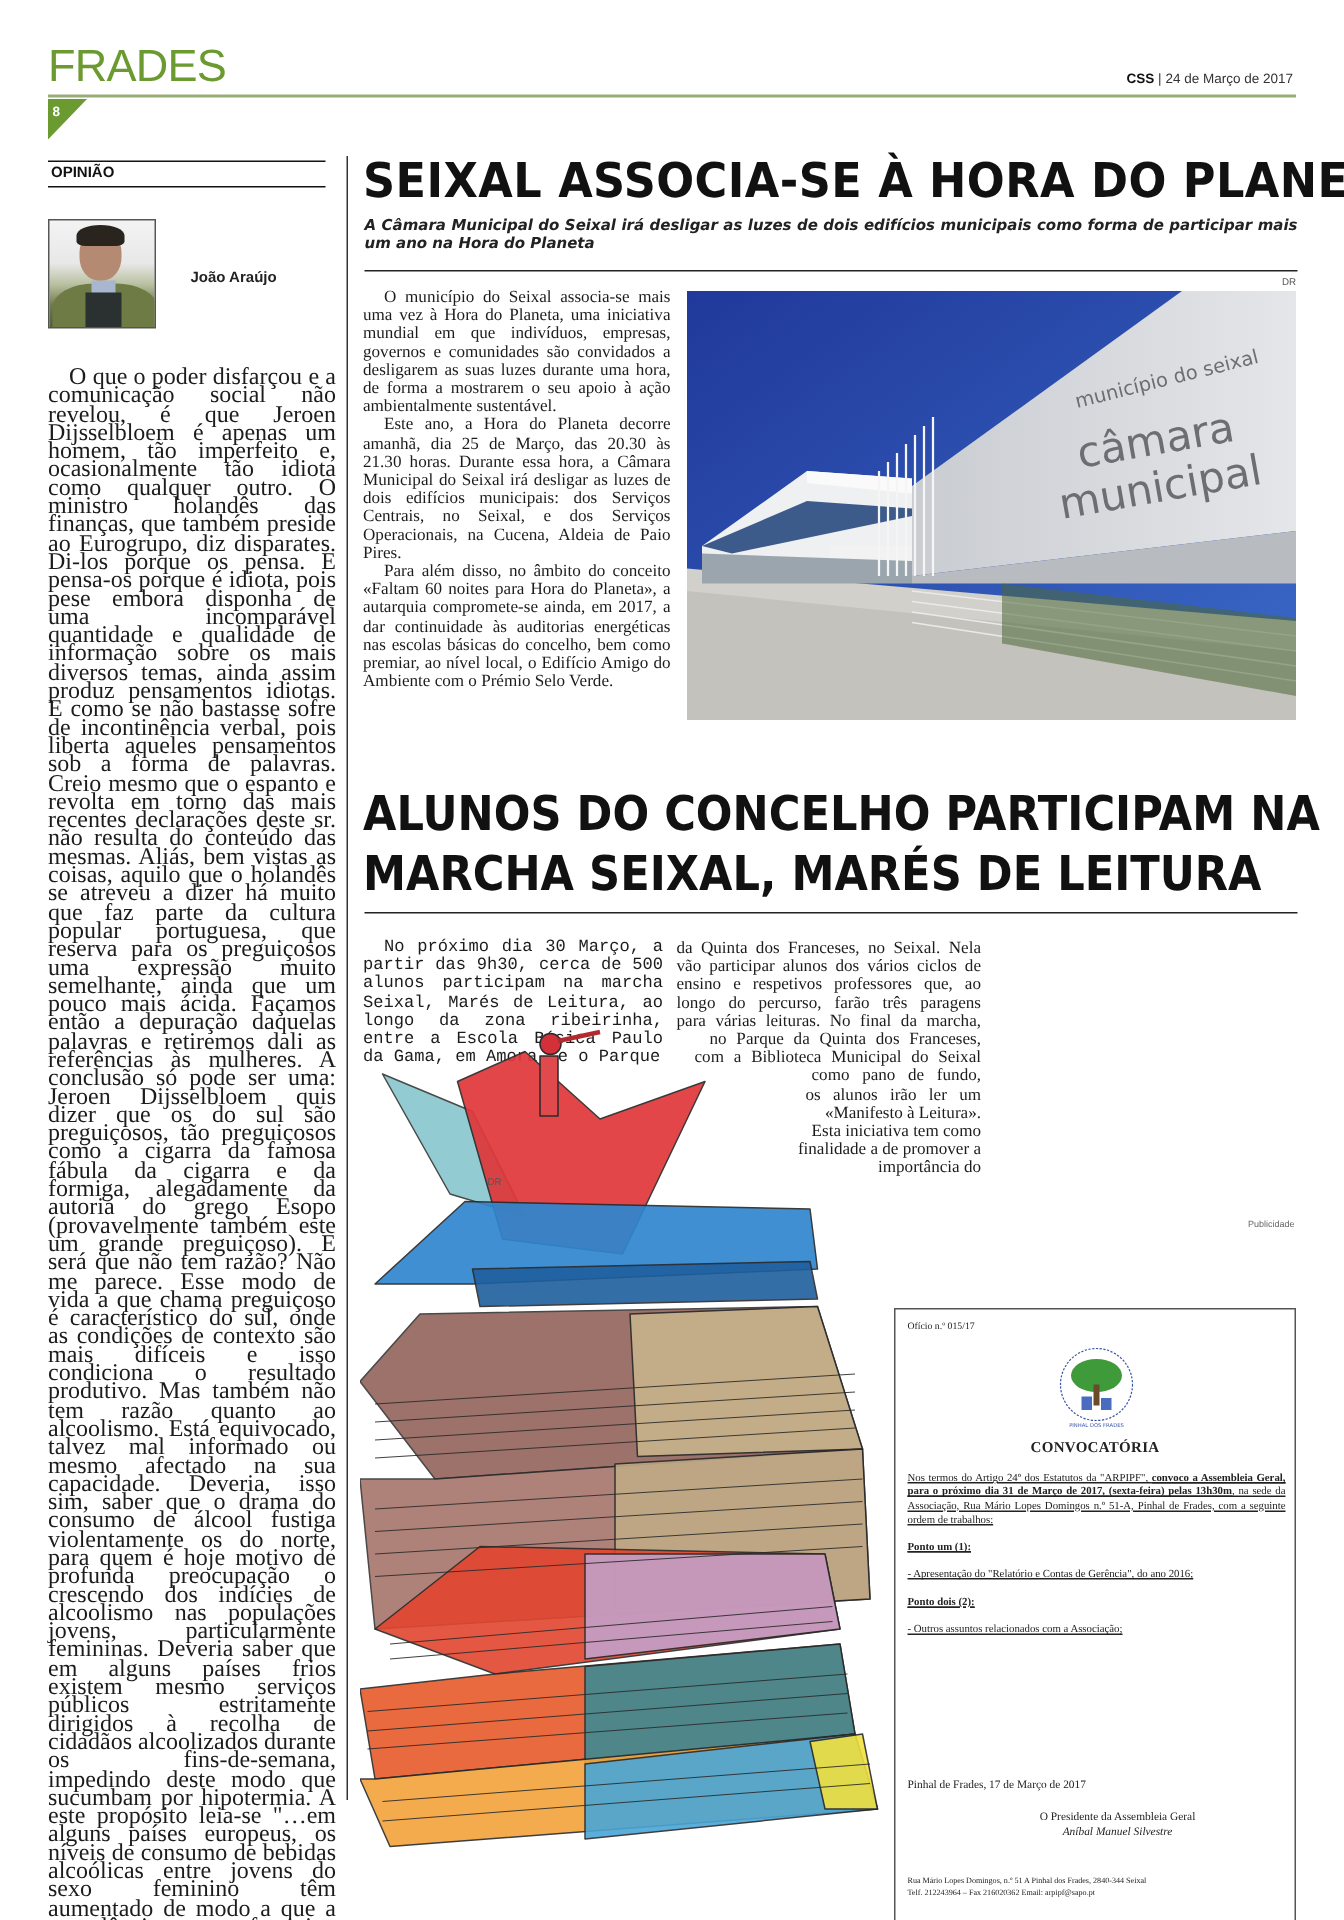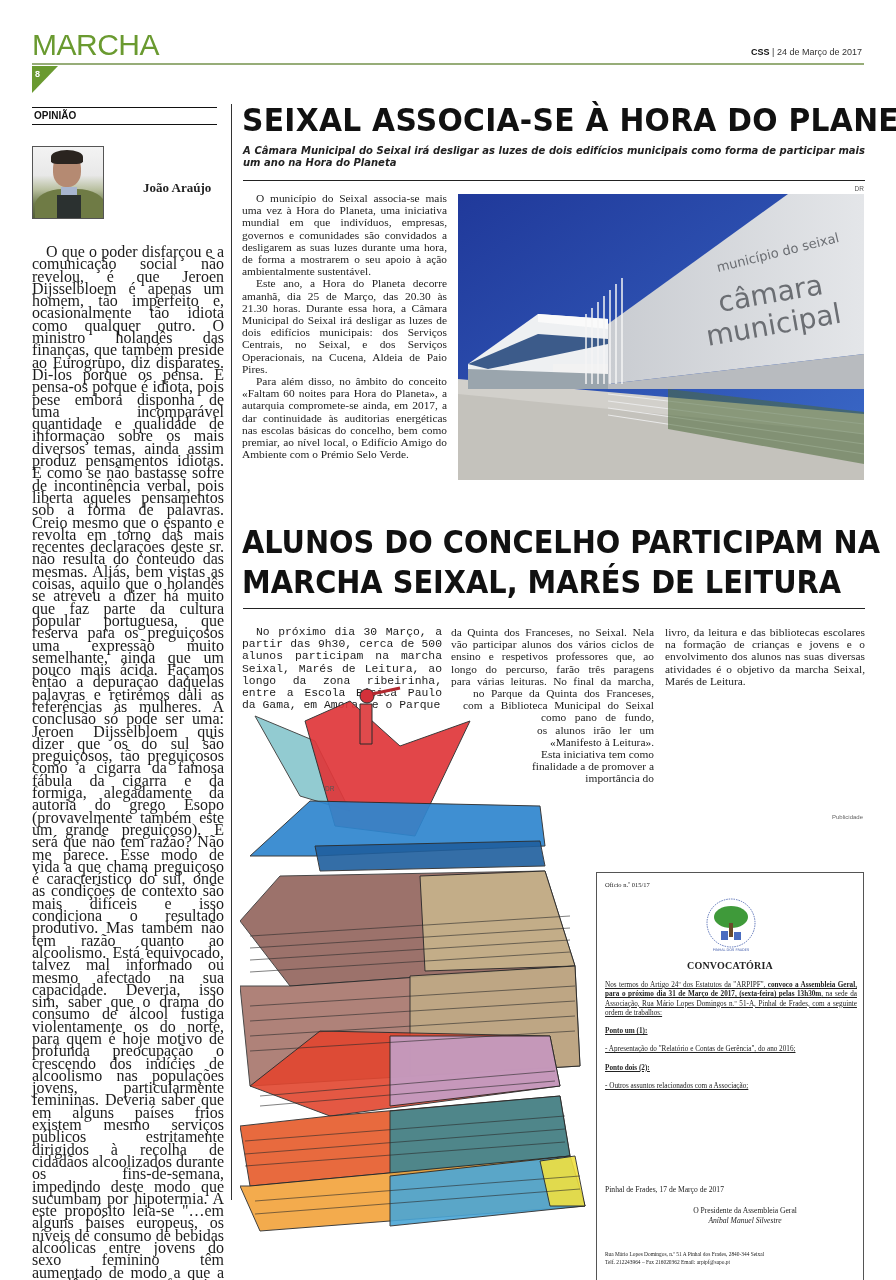--- a/index.html
+++ b/index.html
@@ -18,21 +18,21 @@
   
   .op-rule-top { position: absolute; left: 32px; top: 107px; width: 185px; height: 1px; background: #111; }
   .op-label { position: absolute; left: 34px; top: 110px; font-family: "Liberation Sans", sans-serif; font-size: 10px; font-weight: bold; color: #111; }
   .op-rule-bottom { position: absolute; left: 32px; top: 124px; width: 185px; height: 1px; background: #111; }
   .author-photo { position: absolute; left: 32px; top: 146px; width: 72px; height: 73px; border: 1px solid #555; background: linear-gradient(180deg, #f3f3f3 0%, #e8e8e8 40%, #b9c0a0 60%, #6d7a4c 80%, #525e37 100%); overflow: hidden; }
   .author-photo .head { position: absolute; left: 20px; top: 6px; width: 28px; height: 34px; border-radius: 45% 45% 45% 45%; background: #b58a72; }
   .author-photo .hair { position: absolute; left: 18px; top: 3px; width: 32px; height: 14px; border-radius: 50% 50% 20% 20%; background: #2a241f; }
   .author-photo .body { position: absolute; left: 2px; top: 42px; width: 70px; height: 40px; border-radius: 40% 40% 0 0; background: #6f7b45; }
   .author-photo .shirt { position: absolute; left: 28px; top: 40px; width: 16px; height: 12px; background: #a8b6cf; }
   .author-photo .sweater { position: absolute; left: 24px; top: 48px; width: 24px; height: 30px; background: #2b3130; }
-  .author-name { position: absolute; left: 127px; top: 180px; font-family: Liberation Serif, serif; font-size: 13px; font-weight: bold; color: #222; margin-left: 16px; }
+  .author-name { position: absolute; left: 127px; top: 180px; font-family: Liberation Sans, sans-serif; font-size: 10px; font-weight: bold; color: #222; }
   .op-text { position: absolute; left: 32px; top: 246px; width: 192px; font-family: Liberation Serif, serif; font-size: 16px; line-height: 12.3px; text-align: justify; color: #1c1c1c; hyphens: manual; }
   .op-text p { text-indent: 14px; }
   .vrule { position: absolute; left: 231px; top: 104px; width: 1px; height: 1096px; background: #333; }
 
   
   .a1-title { position: absolute; left: 242px; top: 102px; width: 626px; font-family: "DejaVu Sans", sans-serif; font-weight: bold; font-size: 32px; transform: scaleX(0.93); transform-origin: left top; letter-spacing: 0.3px; color: #111; white-space: nowrap; line-height: 1.15; }
   .a1-lede { position: absolute; left: 243px; top: 145px; width: 622px; font-family: "DejaVu Sans", sans-serif; font-style: italic; font-weight: bold; font-size: 10px; line-height: 12px; color: #222; text-align: justify; }
   .a1-rule { position: absolute; left: 243px; top: 180px; width: 622px; height: 1px; background: #222; }
   .a1-credit { position: absolute; right: 32px; top: 185px; font-family: "Liberation Sans", sans-serif; font-size: 6.5px; color: #555; }
   .a1-text { position: absolute; left: 242px; top: 192px; width: 205px; font-family: "Liberation Serif", serif; font-size: 11.4px; line-height: 12.2px; text-align: justify; color: #1c1c1c; }
@@ -60,21 +60,21 @@
   .ad-body p { margin-bottom: 9px; }
   .ad-body .u { text-decoration: underline; font-weight: bold; }
   .ad-date { position: absolute; left: 8px; top: 312px; font-size: 7.6px; }
   .ad-signer-title { position: absolute; left: 0; width: 100%; top: 333px; text-align: center; font-size: 7.6px; padding-left: 30px; }
   .ad-signer-name { position: absolute; left: 0; width: 100%; top: 343px; text-align: center; font-size: 7.6px; font-style: italic; padding-left: 30px; }
   .ad-address { position: absolute; left: 8px; top: 377px; font-size: 5.4px; line-height: 8px; }
 </style>
 </head>
 <body>
 
-<div class="section-title">MARCHA</div>
+<div class="section-title">FRADES</div>
 <div class="edition"><b>CSS</b> <span>|</span> <span>24 de Março de 2017</span></div>
 <div class="header-rule"></div>
 <div class="page-tab">
   <svg width="26" height="27" viewBox="0 0 26 27">
       <polygon points="0,0 26,0 0,27" fill="#6a9a30"></polygon>
     </svg>
   <span class="page-num">8</span>
 </div>
 
 <div class="op-rule-top"></div>
@@ -169,21 +169,20 @@
   <div style="padding-left:22px;text-align:justify;text-align-last:justify">no Parque da Quinta dos Franceses,</div>
   <div style="padding-left:12px;text-align:justify;text-align-last:justify">com a Biblioteca Municipal do Seixal</div>
   <div style="padding-left:90px;text-align:justify;text-align-last:justify">como pano de fundo,</div>
   <div style="padding-left:86px;text-align:justify;text-align-last:justify">os alunos irão ler um</div>
   <div style="padding-left:80px">«Manifesto à Leitura».</div>
   <div style="padding-left:80px">Esta iniciativa tem como</div>
   <div style="padding-left:70px">finalidade a de promover a</div>
   <div style="padding-left:100px">importância do</div>
 </div>
 <div class="a2-col3">
-  <p>livro, da leitura e das bibliotecas escolares na formação de crianças e jovens e o envolvimento dos alunos nas suas diversas atividades é o objetivo da marcha Seixal, Marés de Leitura.</p>
 </div>
 
 <div class="illustration">
   <svg width="350" height="556" viewBox="0 0 350 556">
     <g stroke="#2a2a2a" stroke-width="1" stroke-linejoin="round">
 
       <polygon points="15,30 75,55 110,125 60,110" fill="#7fc3c9" opacity="0.85"></polygon>
       <polygon points="65,35 110,15 160,60 230,35 175,150 95,140" fill="#e0373a" opacity="0.92"></polygon>
       <circle cx="127" cy="10" r="7" fill="#d3303a"></circle>
       <line x1="132" y1="8" x2="160" y2="2" stroke-width="3" stroke="#b22a30"></line>

